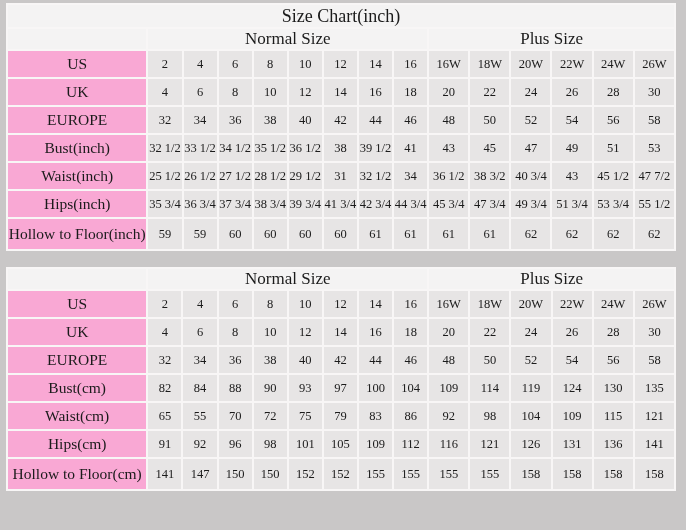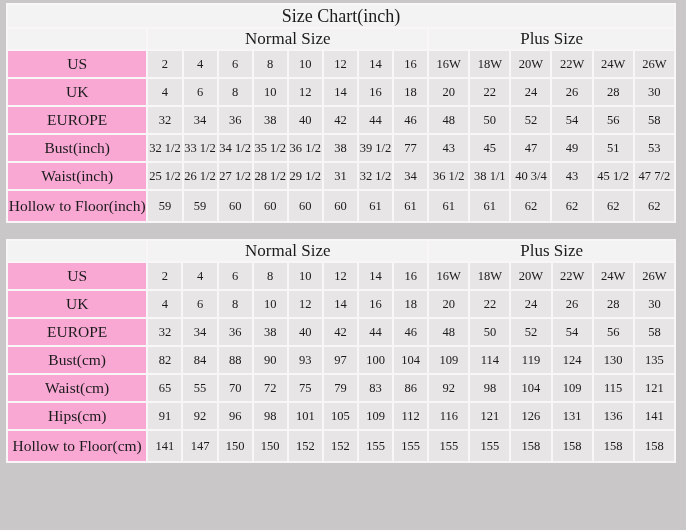--- a/index.html
+++ b/index.html
@@ -155,44 +155,61 @@
         </tr>
         <tr>
           <th class="row-label">Bust(inch)</th>
           <td class="size-cell">32 1/2</td>
           <td class="size-cell">33 1/2</td>
           <td class="size-cell">34 1/2</td>
           <td class="size-cell">35 1/2</td>
           <td class="size-cell">36 1/2</td>
           <td class="size-cell">38</td>
           <td class="size-cell">39 1/2</td>
-          <td class="size-cell">77</td>
+          <td class="size-cell">41</td>
           <td class="size-cell">43</td>
           <td class="size-cell">45</td>
           <td class="size-cell">47</td>
           <td class="size-cell">49</td>
           <td class="size-cell">51</td>
           <td class="size-cell">53</td>
         </tr>
         <tr>
           <th class="row-label">Waist(inch)</th>
           <td class="size-cell">25 1/2</td>
           <td class="size-cell">26 1/2</td>
           <td class="size-cell">27 1/2</td>
           <td class="size-cell">28 1/2</td>
           <td class="size-cell">29 1/2</td>
           <td class="size-cell">31</td>
           <td class="size-cell">32 1/2</td>
           <td class="size-cell">34</td>
           <td class="size-cell">36 1/2</td>
-          <td class="size-cell">38 1/1</td>
+          <td class="size-cell">38 3/2</td>
           <td class="size-cell">40 3/4</td>
           <td class="size-cell">43</td>
           <td class="size-cell">45 1/2</td>
           <td class="size-cell">47 7/2</td>
+        </tr>
+        <tr>
+          <th class="row-label">Hips(inch)</th>
+          <td class="size-cell">35 3/4</td>
+          <td class="size-cell">36 3/4</td>
+          <td class="size-cell">37 3/4</td>
+          <td class="size-cell">38 3/4</td>
+          <td class="size-cell">39 3/4</td>
+          <td class="size-cell">41 3/4</td>
+          <td class="size-cell">42 3/4</td>
+          <td class="size-cell">44 3/4</td>
+          <td class="size-cell">45 3/4</td>
+          <td class="size-cell">47 3/4</td>
+          <td class="size-cell">49 3/4</td>
+          <td class="size-cell">51 3/4</td>
+          <td class="size-cell">53 3/4</td>
+          <td class="size-cell">55 1/2</td>
         </tr>
         <tr class="hollow-row">
           <th class="row-label">Hollow to Floor(inch)</th>
           <td class="size-cell">59</td>
           <td class="size-cell">59</td>
           <td class="size-cell">60</td>
           <td class="size-cell">60</td>
           <td class="size-cell">60</td>
           <td class="size-cell">60</td>
           <td class="size-cell">61</td>

